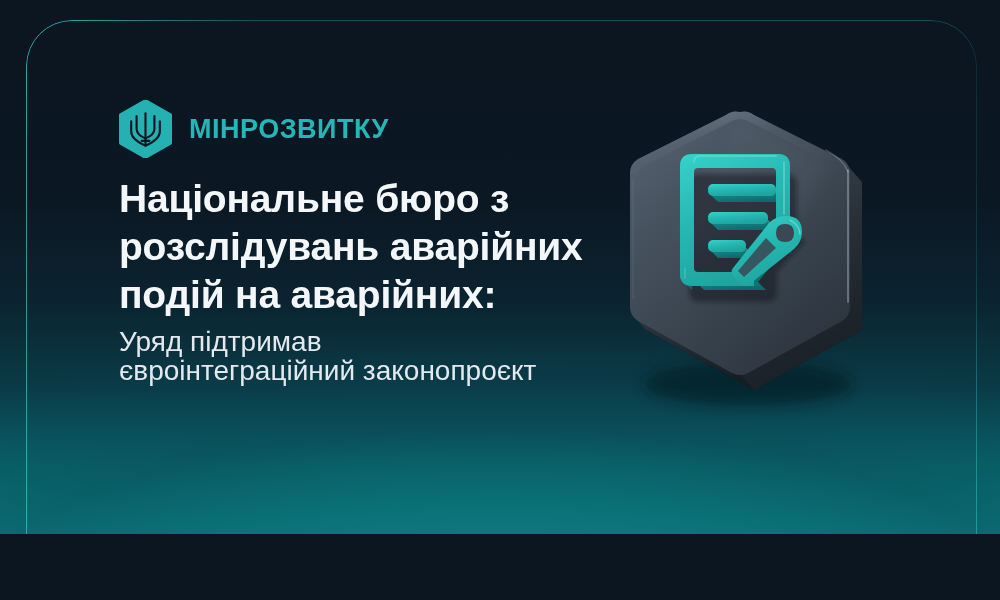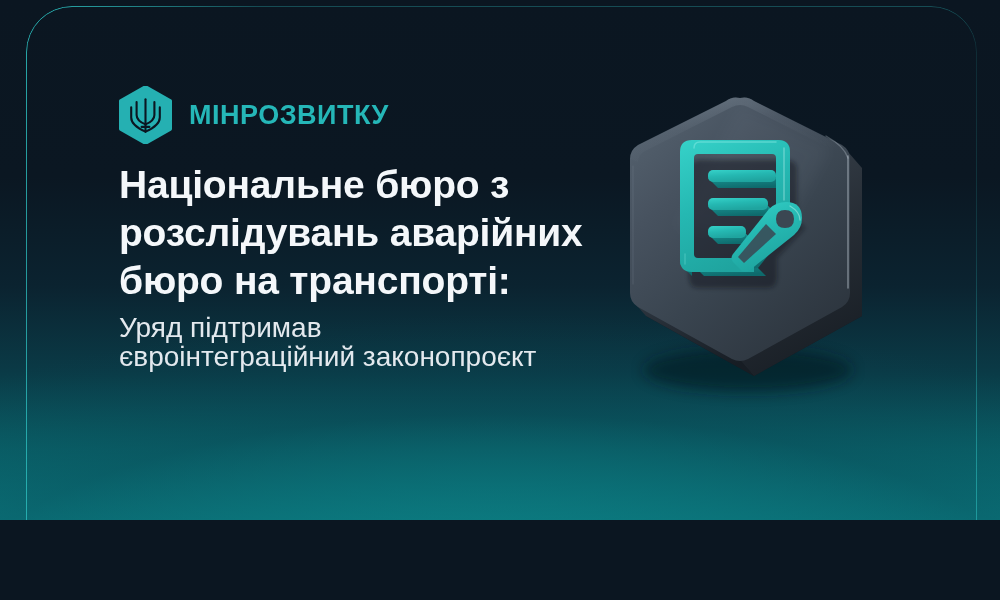--- a/index.html
+++ b/index.html
@@ -16,20 +16,21 @@
     overflow:hidden;
     background:
       radial-gradient(115% 80% at 50% 118%, rgba(14,150,153,0.95) 0%, rgba(12,120,126,0.75) 22%, rgba(10,70,84,0.35) 48%, rgba(11,30,44,0.0) 72%),
       linear-gradient(180deg,
         #0b1621 0%,
         #0b1722 34%,
         #0b2330 55%,
         #0a3b47 72%,
         #096168 86%,
         #0a7b80 100%);
+    margin-top: 14px;
   }
 
   
   .frame-line{
     position:absolute;
     left:26px; right:23px; top:6px; bottom:-90px;
     border:1px solid rgba(45,190,190,0.60);
     border-radius:46px;
     pointer-events:none;
     -webkit-mask-image:linear-gradient(180deg, rgba(0,0,0,0.55) 0%, rgba(0,0,0,0.22) 7%, rgba(0,0,0,0.30) 40%, rgba(0,0,0,0.95) 78%, rgba(0,0,0,1) 100%);
@@ -113,21 +114,21 @@
           <path d="M12.2 21.3 L12.2 31.4 C12.2 37.2 17.0 41.4 26.5 45.6"></path>
           <path d="M40.8 21.3 L40.8 31.4 C40.8 37.2 36.0 41.4 26.5 45.6"></path>
           <path d="M22.6 40.9 L30.4 40.9"></path>
         </g>
       </svg>
     </span>
 
     <span class="brand-name">МІНРОЗВИТКУ</span>
   </div>
 
-  <h1 class="headline">Національне бюро з розслідувань аварійних бюро на транспорті:</h1>
+  <h1 class="headline">Національне бюро з розслідувань аварійних подій на аварійних:</h1>
 
   <p class="subhead">Уряд підтримав євроінтеграційний законопроєкт</p>
 
   <div class="glow"></div>
 
   <div class="badge">
     <svg viewBox="0 0 320 300" xmlns="http://www.w3.org/2000/svg">
       <defs>
         <linearGradient id="hexFace" x1="0.12" y1="0" x2="0.85" y2="1">
           <stop offset="0" stop-color="#55626f"></stop>

